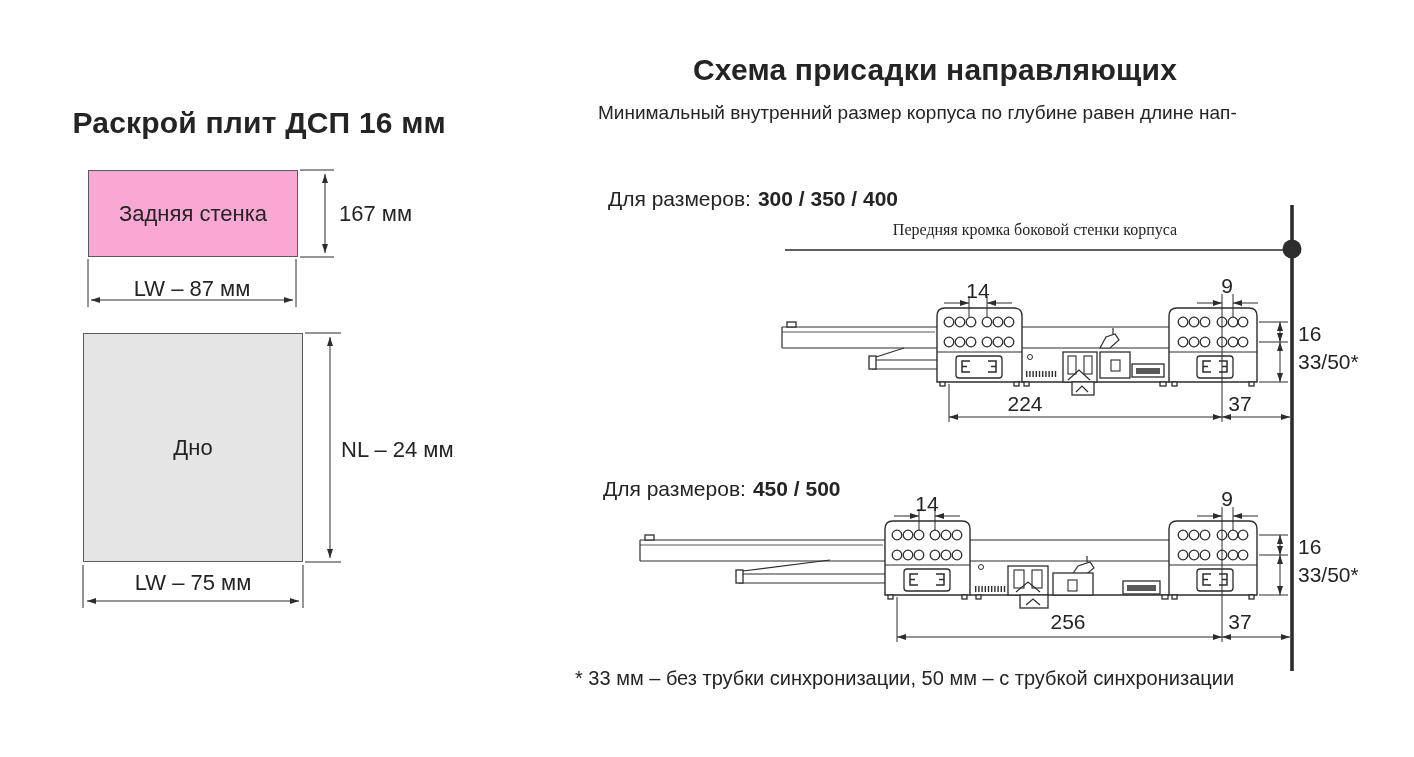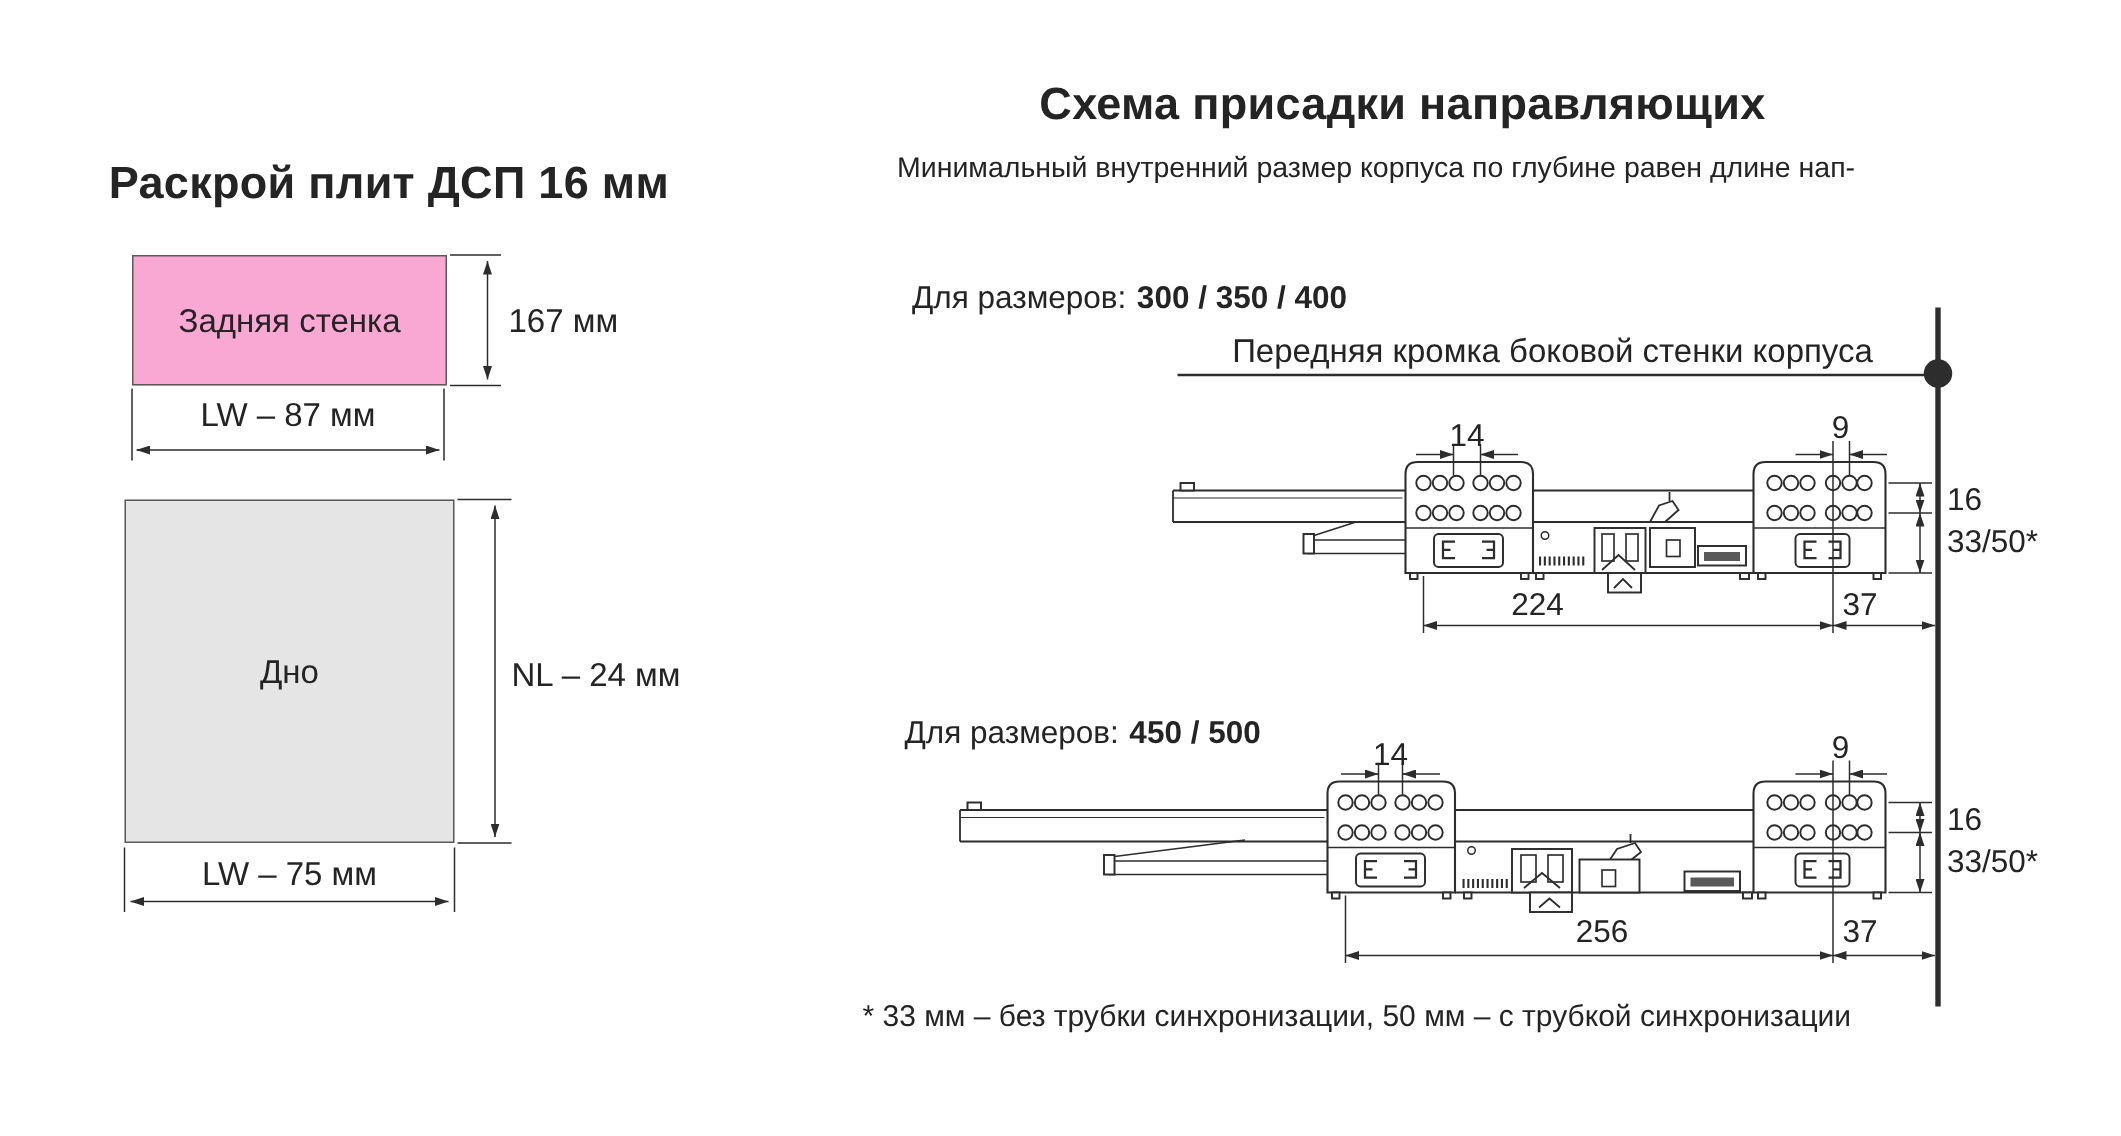--- a/index.html
+++ b/index.html
@@ -9,21 +9,21 @@
   .title{font-size:30px;font-weight:bold;text-align:center;letter-spacing:.2px;}
   .plate{position:absolute;border:1.6px solid #5a5a5a;display:flex;align-items:center;justify-content:center;
          font-size:22px;box-sizing:border-box;}
   .dimlabel{font-size:22px;}
   .dimnum{font-size:21px;}
   .ctr{text-align:center;}
   .para{font-size:19px;line-height:24.5px;}
   .sizes{font-size:21px;}
   .sizes .pre{margin-right:7px;}
   .sizes b{font-weight:bold;}
-  .frontlabel{font-size:22px;text-align:center;}
+  .frontlabel{font-size:16px;text-align:center;font-family:Liberation Serif, serif;}
   .footnote{font-size:20px;}
   svg{position:absolute;left:0;top:0;}
 </style>
 </head>
 <body>
 
 <div class="page">
 
   <svg id="art" width="1414" height="757">
     <defs>
@@ -207,21 +207,21 @@
       <line x1="897" y1="637" x2="1222" y2="637" stroke="#2d2d2d" stroke-width="1" marker-start="url(#ah)" marker-end="url(#ah)"></line>
       <line x1="1222" y1="637" x2="1290" y2="637" stroke="#2d2d2d" stroke-width="1" marker-start="url(#ah)" marker-end="url(#ah)"></line>
     </svg>
 
   <div class="abs title" style="left:46px;top:106px;width:400px;text-align:right;">Раскрой плит ДСП 16 мм</div>
 
   <div class="plate" style="left: 88px; top: 170px; width: 210px; height: 87px; background: #f9a8d4;">
     <span>Задняя стенка</span>
   </div>
   <div class="abs dimlabel" style="left:339px;top:201px;">167 мм</div>
-  <div class="abs dimlabel ctr" style="left:92px;top:264px;width:200px;">LW – 87 мм</div>
+  <div class="abs dimlabel ctr" style="left:92px;top:276px;width:200px;">LW – 87 мм</div>
 
   <div class="plate" style="left: 83px; top: 333px; width: 220px; height: 229px; background: #e5e5e5;">
     <span>Дно</span>
   </div>
   <div class="abs dimlabel" style="left:341px;top:437px;">NL – 24 мм</div>
   <div class="abs dimlabel ctr" style="left:93px;top:570px;width:200px;">LW – 75 мм</div>
 
   <div class="abs title" style="left:635px;top:53px;width:600px;">Схема присадки направляющих</div>
 
   <div class="abs para" style="left:598px;top:101px;width:720px;">

